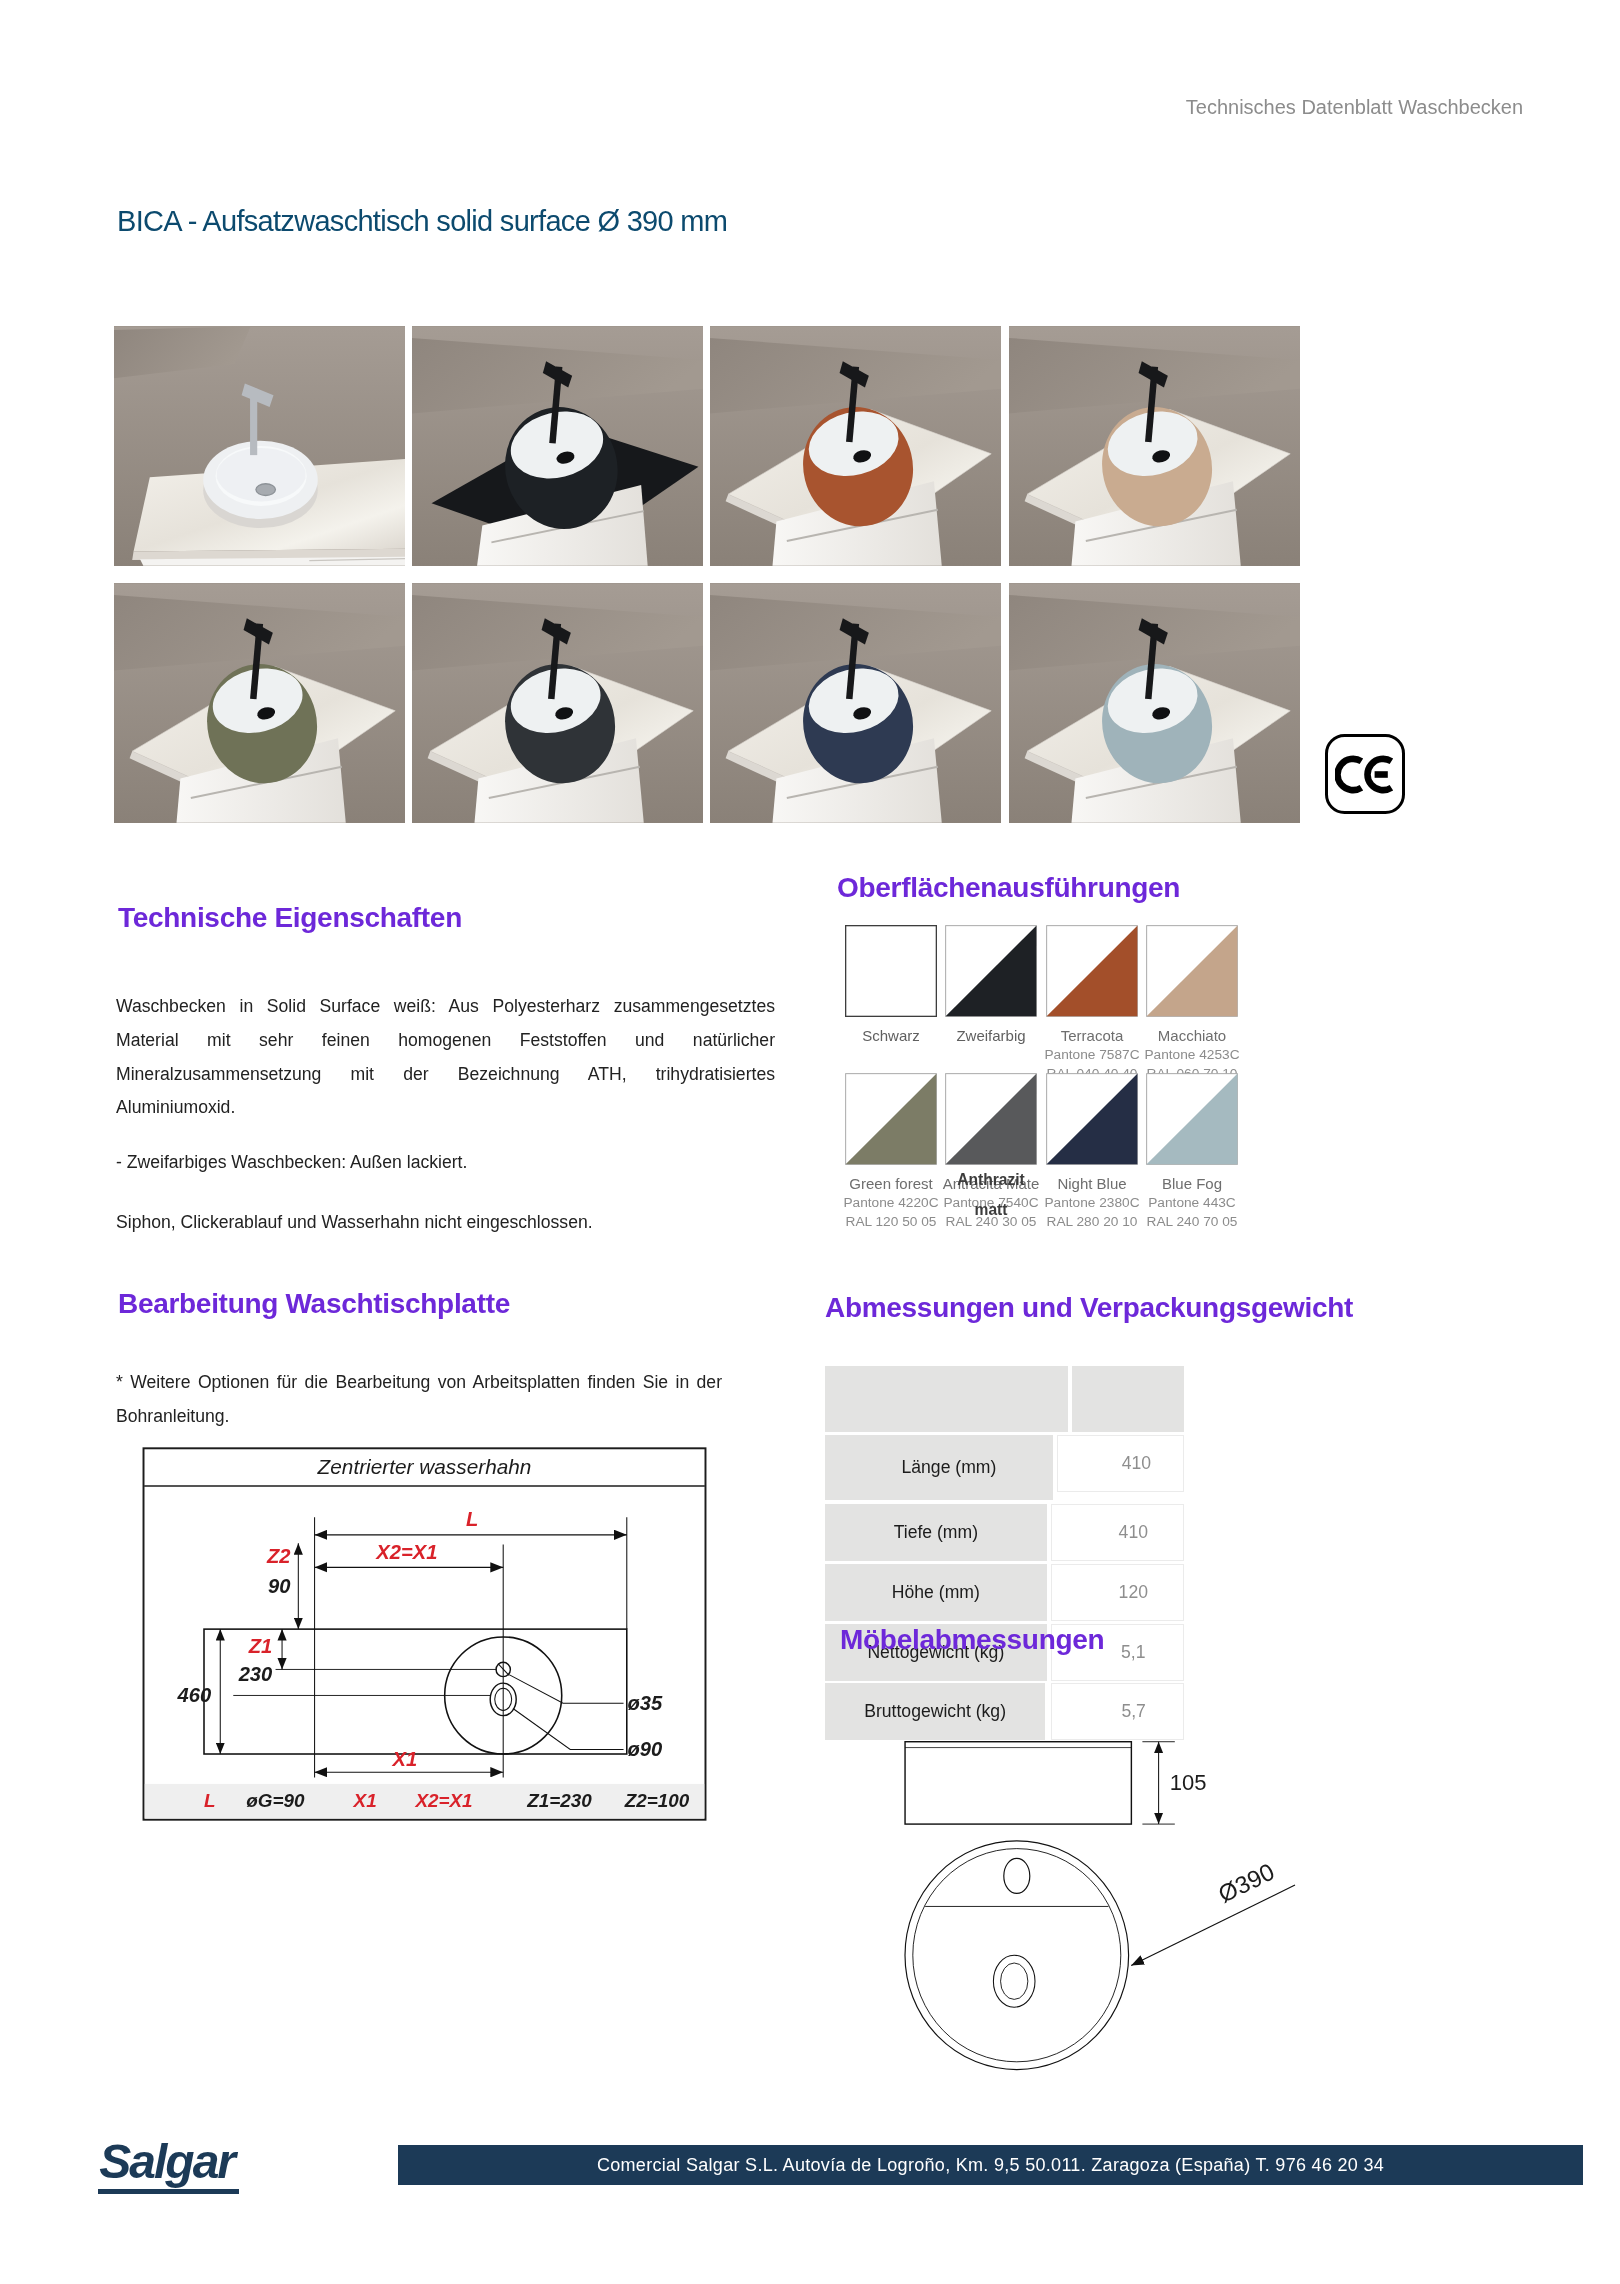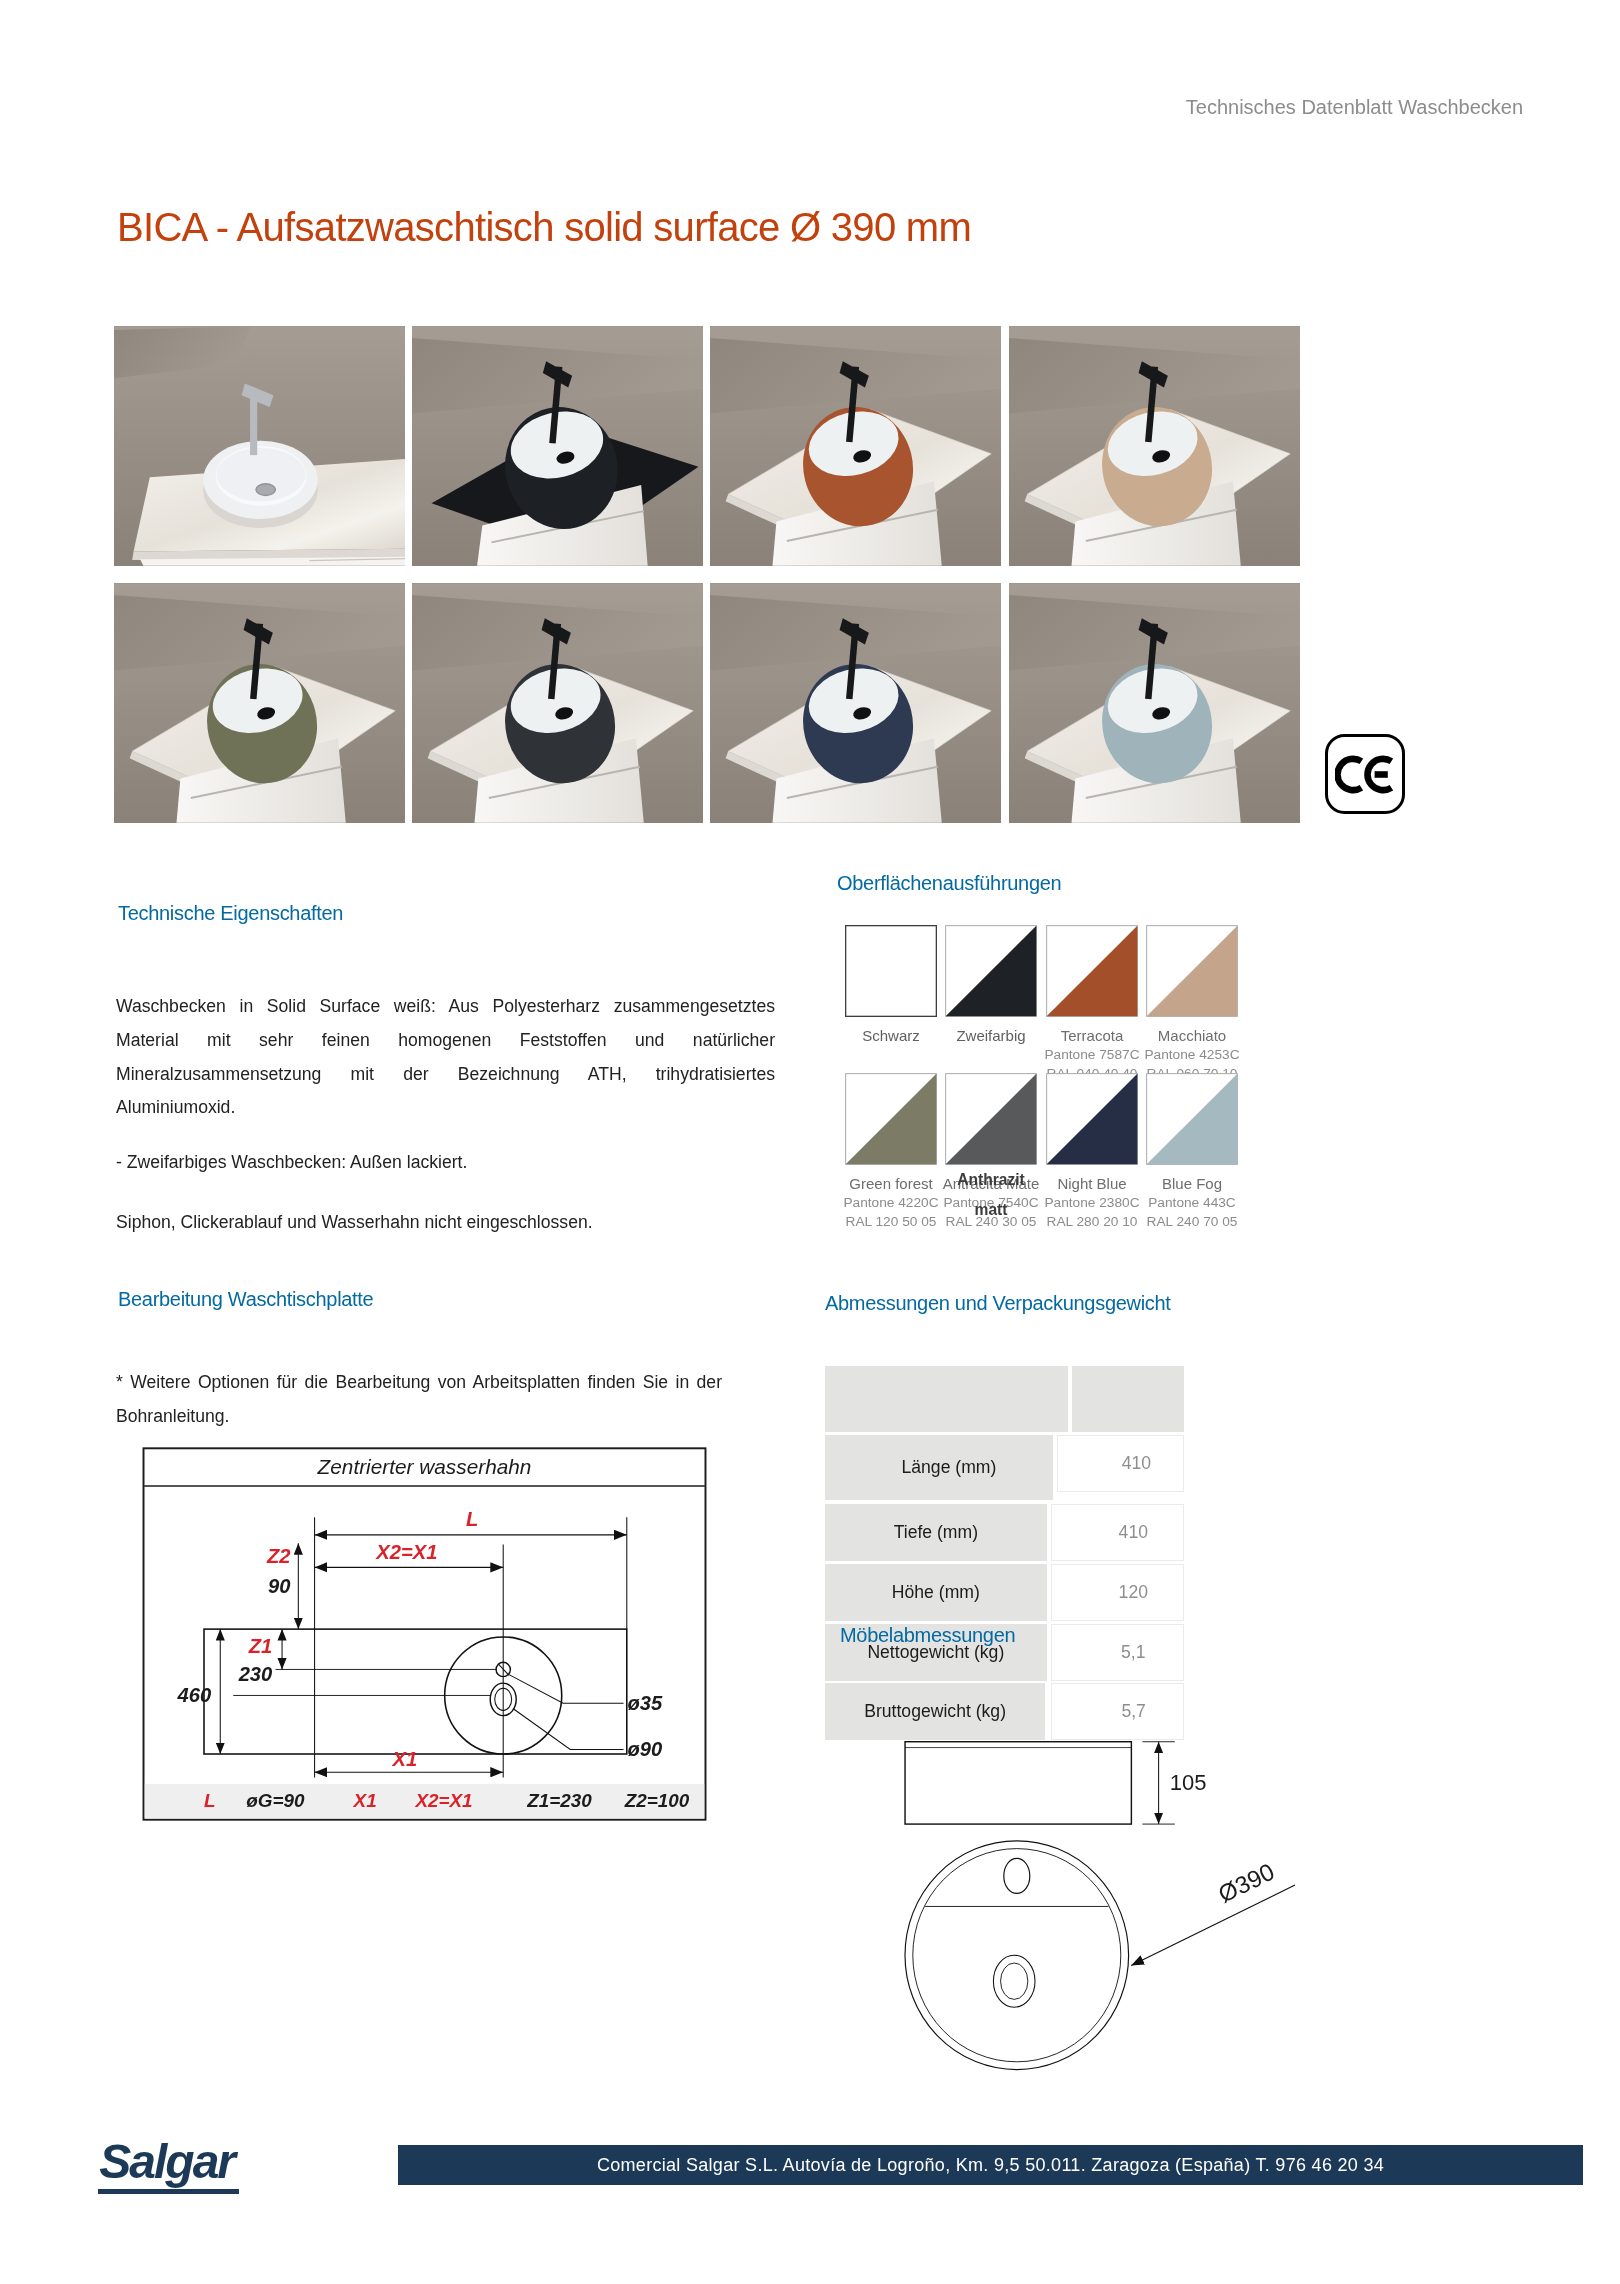--- a/index.html
+++ b/index.html
@@ -1,21 +1,21 @@
 <!DOCTYPE html>
 <html style="font-size:10.4px"><head>
 <meta charset="utf-8">
 <style>
   html,body{margin:0;padding:0;background:#ffffff;}
   .page{position:relative;width:1621px;height:2284px;background:#fff;overflow:hidden;
         font-family:"Liberation Sans", sans-serif;color:#1a1a1a;}
   .abs{position:absolute;}
   .hdr{font-size:20px;color:#8c8c8c;letter-spacing:0px;}
-  .title{font-size:40px;color:#c2410c;letter-spacing:-0.7px;}
-  .h2{font-size:20px;color:#0369a1;letter-spacing:-0.3px;}
+  .title{font-size:29px;color:#0c4a6e;letter-spacing:-0.7px;}
+  .h2{font-size:28px;color:#6d28d9;letter-spacing:-0.3px;font-weight:bold;}
   .body-txt{font-size:17.6px;line-height:1.92;color:#222;text-align:justify;text-align-last:left;}
   .gallery{position:absolute;left:114px;top:326px;width:1186px;}
   .tile{position:absolute;width:291px;height:240px;overflow:hidden;background:#8d847b;}
   .swgrid{position:absolute;left:841px;top:925px;width:393px;}
   .sw{position:absolute;width:100px;text-align:center;}
   .swbox{width:92px;height:92px;}
   .swname{font-size:15px;color:#6e6e6e;margin-top:6.5px;line-height:19.5px;}
   .swsub{font-size:13.7px;color:#8c8c8c;line-height:19px;}
   .swwrap{position:relative;}
   .ovl{position:absolute;left:0;width:100px;text-align:center;color:#3c3c3c;font-size:15.6px;font-weight:700;}

